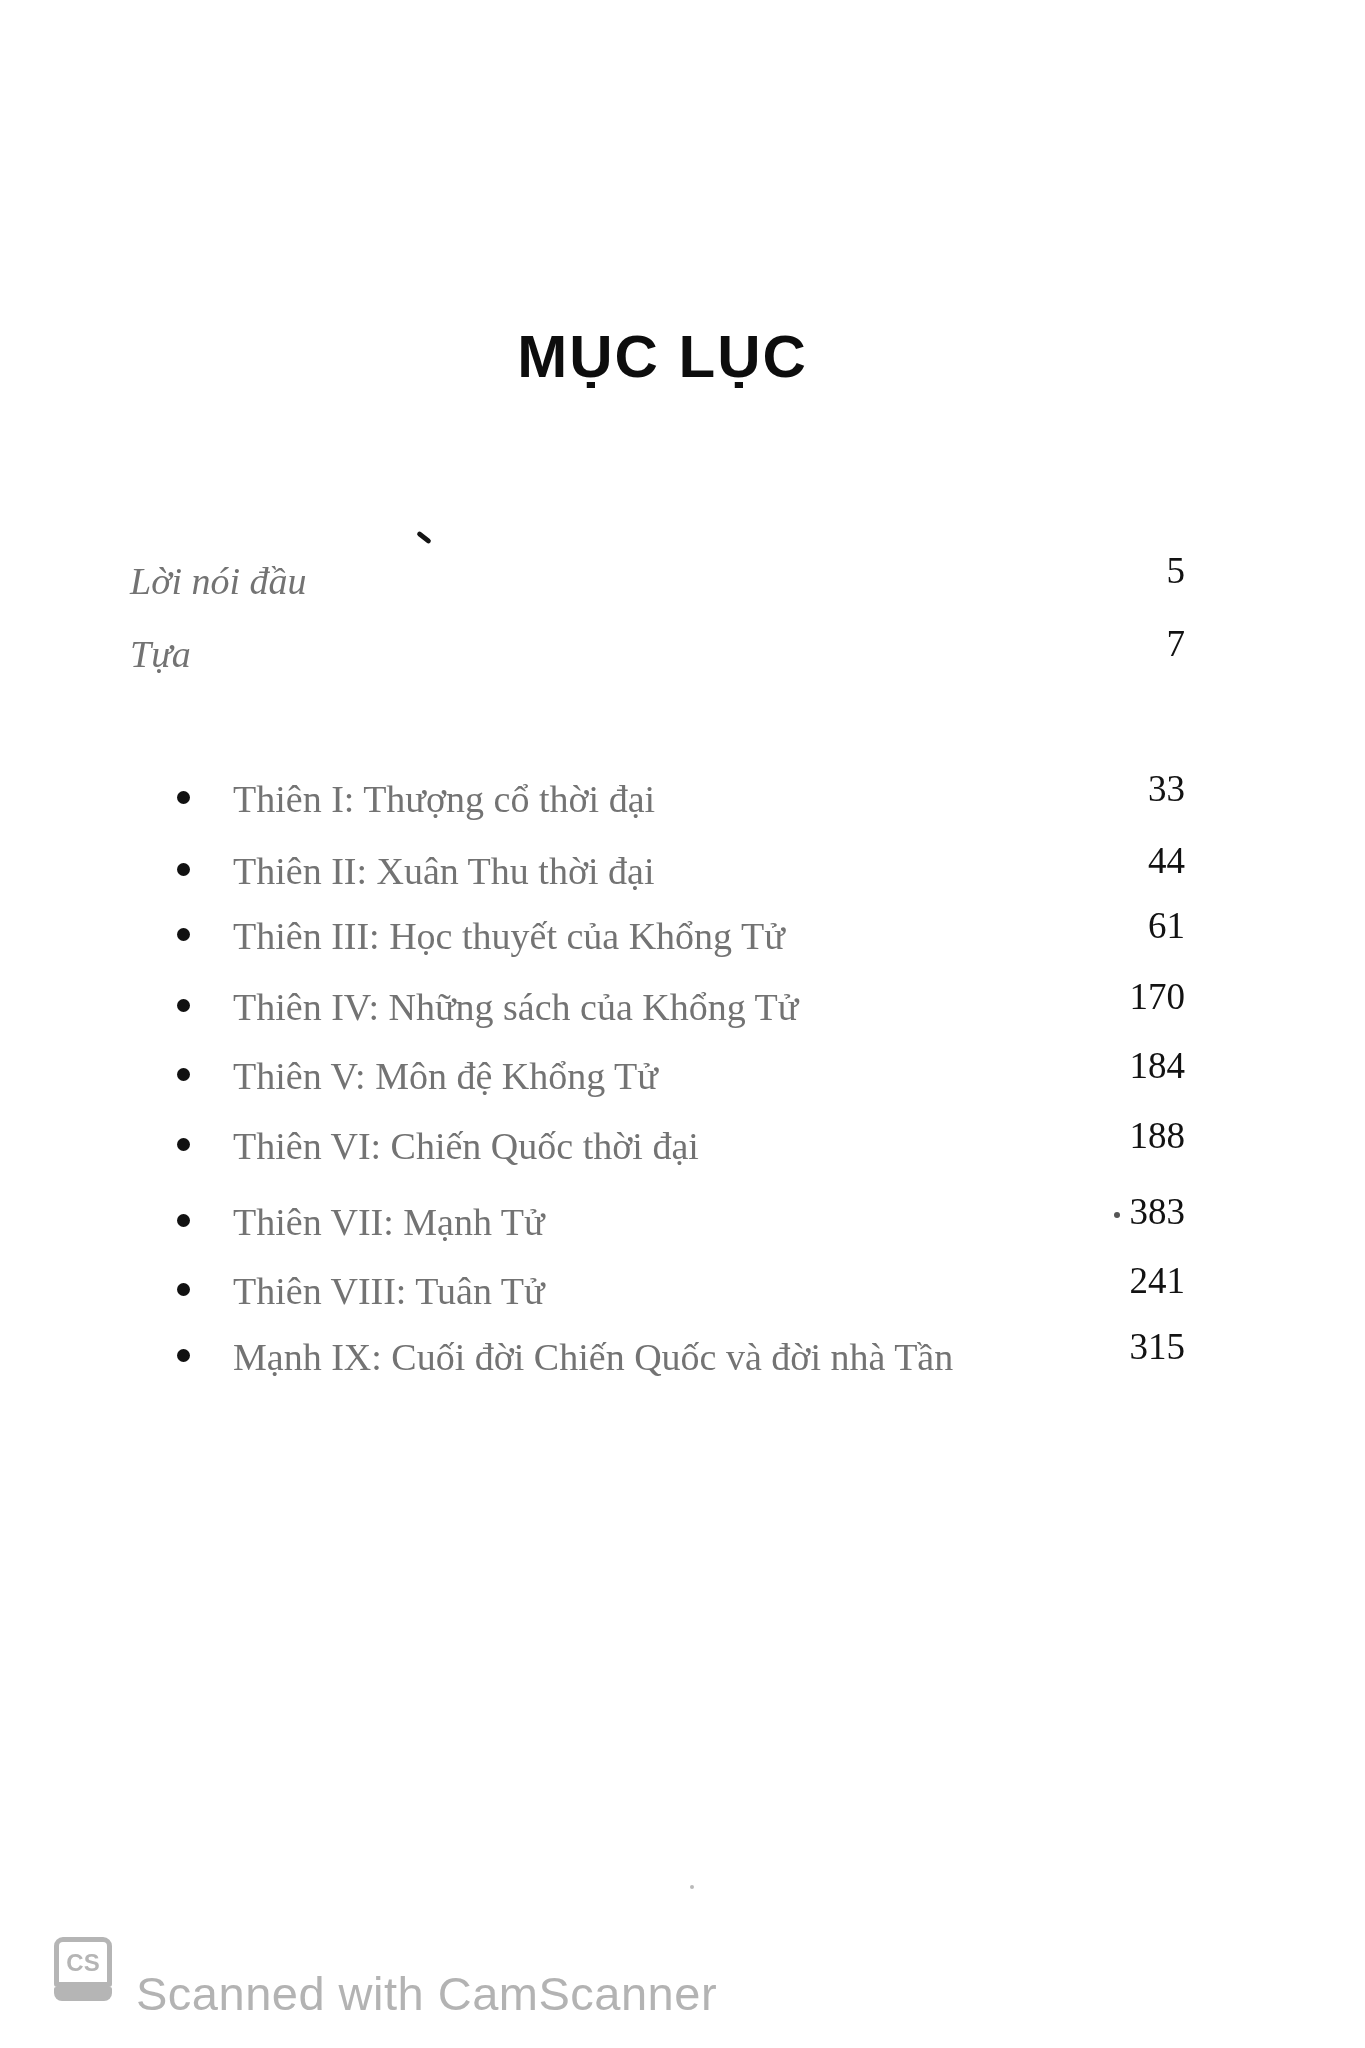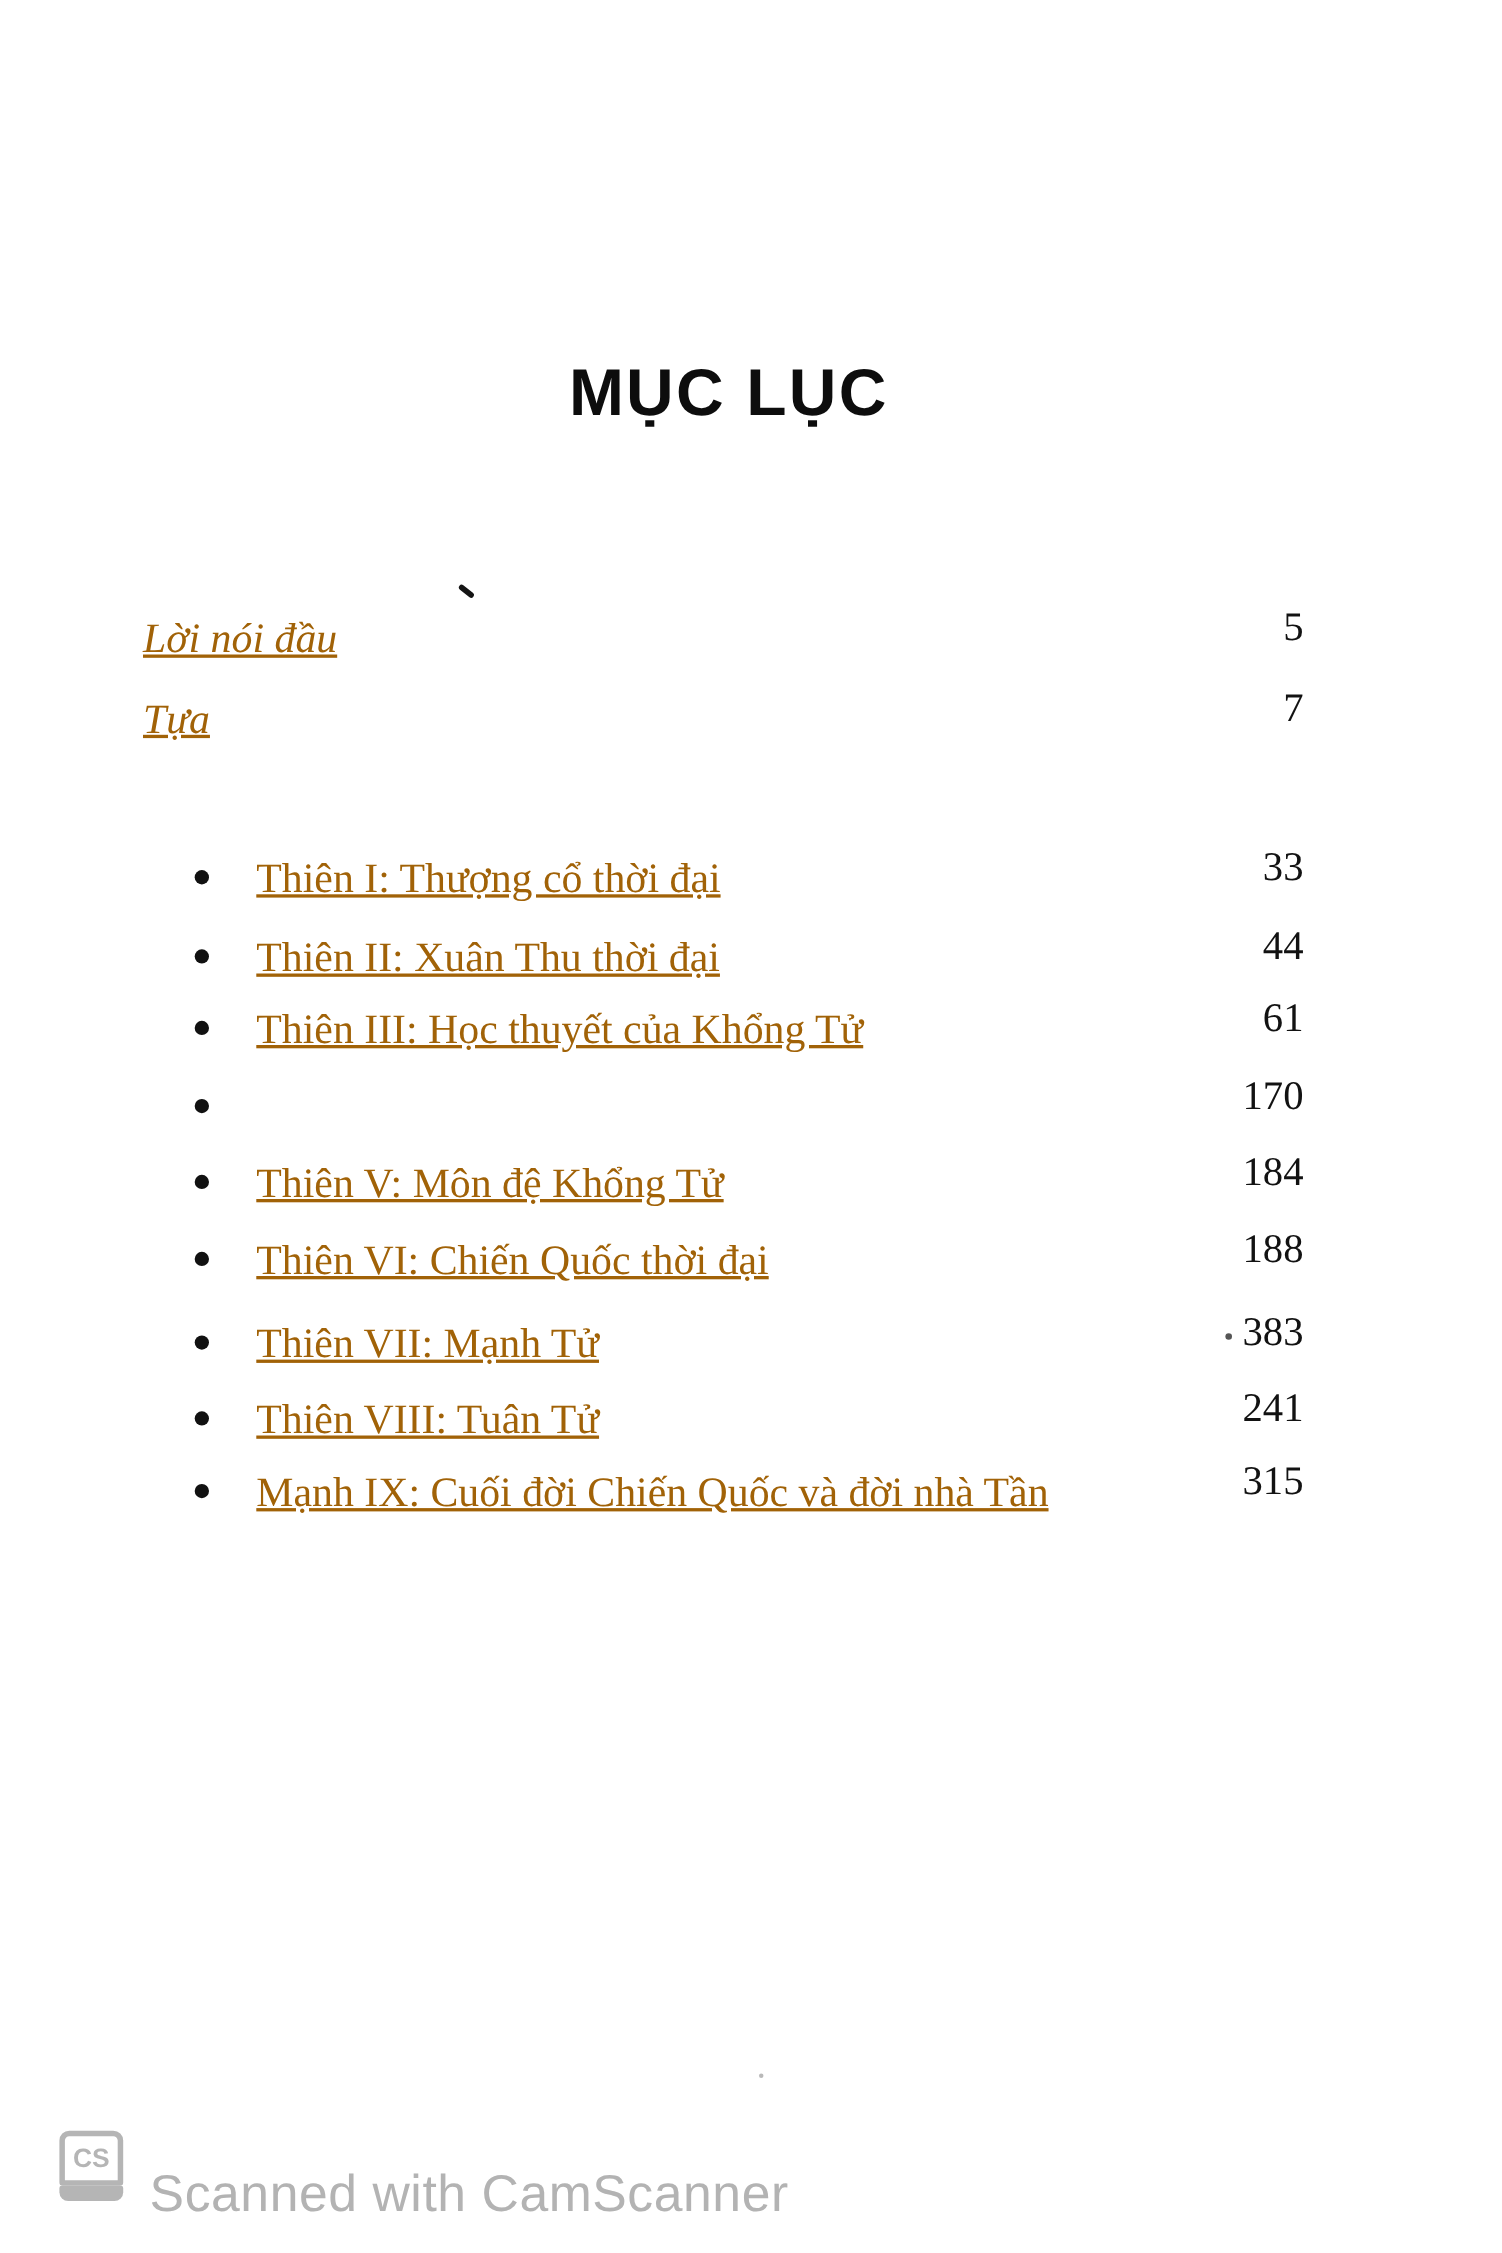--- a/index.html
+++ b/index.html
@@ -37,22 +37,21 @@
     width: 1205px;
     height: 62px;
     font-size: 38px;
     line-height: 48px;
   }
   .toc-row .label {
     position: absolute;
     left: 233px;
     top: 0;
     white-space: nowrap;
-    color: #a16207;
-    text-decoration: underline;
+    color: #737373;
   }
   .toc-row.frontmatter .label {
     left: 130px;
     font-style: italic;
   }
   .toc-row .bullet {
     position: absolute;
     left: 177px;
     top: 16px;
     width: 13px;
@@ -184,20 +183,21 @@
   </div>
 
   <div class="toc-row" style="top:912px">
     <span class="bullet"></span>
     <span class="label">Thiên III: Học thuyết của Khổng Tử</span>
     <span class="pagenum">61</span>
   </div>
 
   <div class="toc-row" style="top:983px">
     <span class="bullet"></span>
+    <span class="label">Thiên IV: Những sách của Khổng Tử</span>
     <span class="pagenum">170</span>
   </div>
 
   <div class="toc-row" style="top:1052px">
     <span class="bullet"></span>
     <span class="label">Thiên V: Môn đệ Khổng Tử</span>
     <span class="pagenum">184</span>
   </div>
 
   <div class="toc-row" style="top:1122px">

